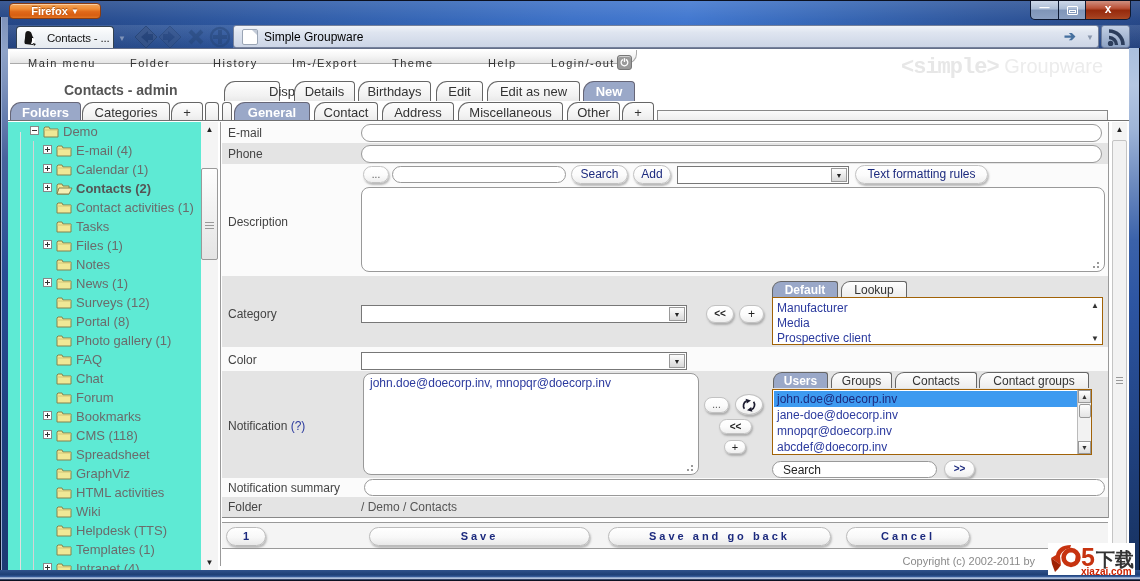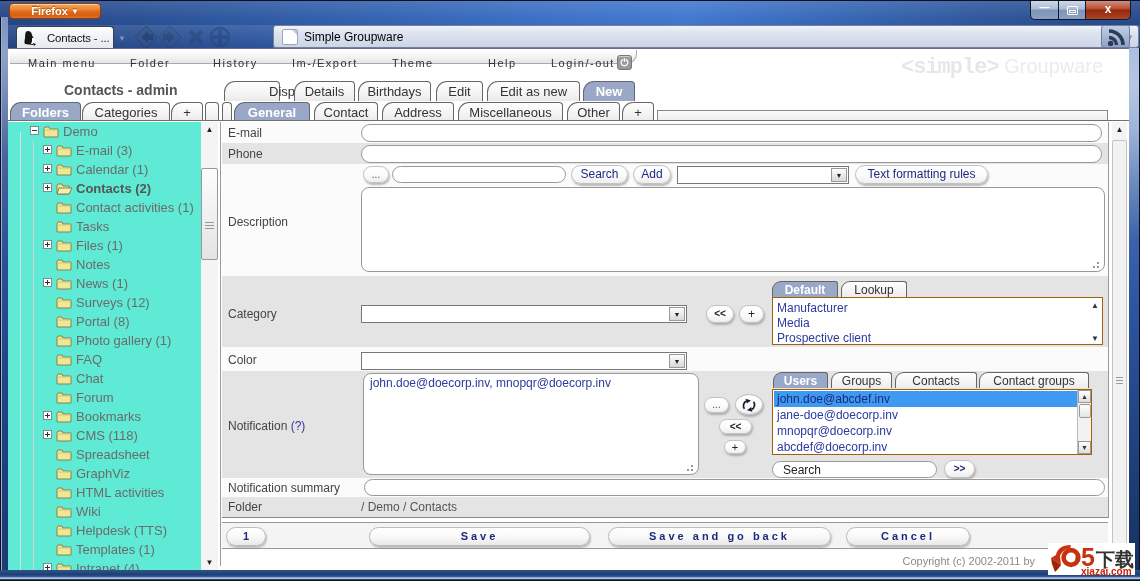--- a/index.html
+++ b/index.html
@@ -38,21 +38,21 @@
   background:linear-gradient(180deg,#d09080 0%,#bb5238 40%,#962a0c 52%,#a23c1c 85%,#ac4a22 100%); }
 #wctl .glyph { position:absolute; left:0; right:0; top:0; bottom:0; color:#fff; text-align:center; }
 #tab { position:absolute; left:16px; top:25px; width:98px; height:23px;
   background:linear-gradient(180deg,#fdfefe 0%,#f1f4f7 40%,#e4e9ee 100%);
   border:1px solid #33414f; border-bottom:none; border-radius:4px 4px 0 0;
   font-size:12px; color:#111; }
 #tab .txt { position:absolute; left:30px; top:5px; font-size:11.5px; letter-spacing:-0.2px; }
 #tabcaret { position:absolute; left:118px; top:33px; color:#7f93b8; font-size:8px; }
 #locbar { position:absolute; left:233px; top:24px; width:866px; height:23px;
   background:linear-gradient(180deg,#f0f3f8 0%,#dfe5f0 30%,#ccd5e6 100%);
-  border:1px solid #75819b; border-radius:3px; box-shadow:0 1px 0 rgba(255,255,255,.35);margin-left:40px; }
+  border:1px solid #75819b; border-radius:3px; box-shadow:0 1px 0 rgba(255,255,255,.35); }
 #pageico { position:absolute; left:8px; top:3px; width:16px; height:16px; background:#fff; border:1px solid #9aa5b5; border-radius:2px; }
 #loctxt { position:absolute; left:30px; top:4px; font-size:12px; color:#000; }
 #goarrow { position:absolute; left:830px; top:2px; font-size:14px; color:#46709f; font-weight:bold; }
 #gocaret { position:absolute; left:852px; top:7px; font-size:8px; color:#8a97ad; }
 #rss { position:absolute; left:1102px; top:28px; }
 
 
 #page { position:absolute; left:8px; top:48px; width:1121px; height:524px; background:#fff; border-top:1px solid #65708a; }
 #menubar { position:absolute; left:2px; top:1px; width:627px; height:14px;
   background:linear-gradient(180deg,#ffffff 0%,#f4f4f4 50%,#e5e5e5 100%);
@@ -218,21 +218,21 @@
           <path d="M1 5 L15 5" stroke="#d2c679" stroke-width="1"></path>
         </svg>
         <span class="tlabel" style="left:55px; ">Demo</span>
       </div>
     <div class="trow" style="top:19px;">
         <span class="pm plus" style="left:35px;"></span>
         <svg class="fold" width="16" height="13" viewBox="0 0 16 13" style="left:48px;">
           <path d="M1 3 L1 12 L15 12 L15 4 L7 4 L6 2 L2 2 Z" fill="#f0e896" stroke="#82824e" stroke-width="1"></path>
           <path d="M1 5 L15 5" stroke="#d2c679" stroke-width="1"></path>
         </svg>
-        <span class="tlabel" style="left:68px; ">E-mail (3)</span>
+        <span class="tlabel" style="left:68px; ">E-mail (4)</span>
       </div>
     <div class="trow" style="top:38px;">
         <span class="pm plus" style="left:35px;"></span>
         <svg class="fold" width="16" height="13" viewBox="0 0 16 13" style="left:48px;">
           <path d="M1 3 L1 12 L15 12 L15 4 L7 4 L6 2 L2 2 Z" fill="#f0e896" stroke="#82824e" stroke-width="1"></path>
           <path d="M1 5 L15 5" stroke="#d2c679" stroke-width="1"></path>
         </svg>
         <span class="tlabel" style="left:68px; ">Calendar (1)</span>
       </div>
     <div class="trow" style="top:57px;">
@@ -473,21 +473,21 @@
       <path d="M11.4 13.8 L6.0 12.2 L10.2 9.0 Z" fill="#1a1a2e"></path>
     </svg>
   </div>
   <div class="pillbtn" style="left:497px; top:297px; width:33px; height:15px; line-height:13px; font-size:10px; color:#222; font-weight:bold;">&lt;&lt;</div>
   <div class="pillbtn" style="left:502px; top:318px; width:22px; height:14px; line-height:12px; font-size:11px; color:#222;">+</div>
   <div class="tab2 sel" style="left:551px; top:250px; width:55px;">Users</div>
   <div class="tab2" style="left:609px; top:250px; width:61px;">Groups</div>
   <div class="tab2" style="left:673px; top:250px; width:82px;">Contacts</div>
   <div class="tab2" style="left:757px; top:250px; width:110px;">Contact groups</div>
   <div class="listbox" style="left:550px; top:267px; width:320px; height:66px;">
-    <div style="position:absolute; left:1px; top:1px; width:303px; height:16px; background:#3d9af0; color:#1c2a7e; padding-left:3px; line-height:16px;">john.doe@abcdef.inv</div>
+    <div style="position:absolute; left:1px; top:1px; width:303px; height:16px; background:#3d9af0; color:#1c2a7e; padding-left:3px; line-height:16px;">john.doe@doecorp.inv</div>
     <div style="position:absolute; left:4px; top:17px; line-height:16px;">jane-doe@doecorp.inv<br>mnopqr@doecorp.inv<br>abcdef@doecorp.inv</div>
     <div class="lsb" style="left:304px; top:0; height:64px;">
       <div class="lsbbtn" style="top:0;">▲</div>
       <div class="sbthumb" style="top:14px; height:14px; left:1px; width:12px;"></div>
       <div class="lsbbtn" style="bottom:0;">▼</div>
     </div>
   </div>
   <div class="inp" style="left:550px; top:339px; width:165px; height:17px; font-size:12px; color:#222; padding:1px 0 0 10px;">Search</div>
   <div class="pillbtn" style="left:722px; top:338px; width:31px; height:18px; line-height:16px; font-size:10px; color:#1c2a7e; font-weight:bold;">&gt;&gt;</div>
 

